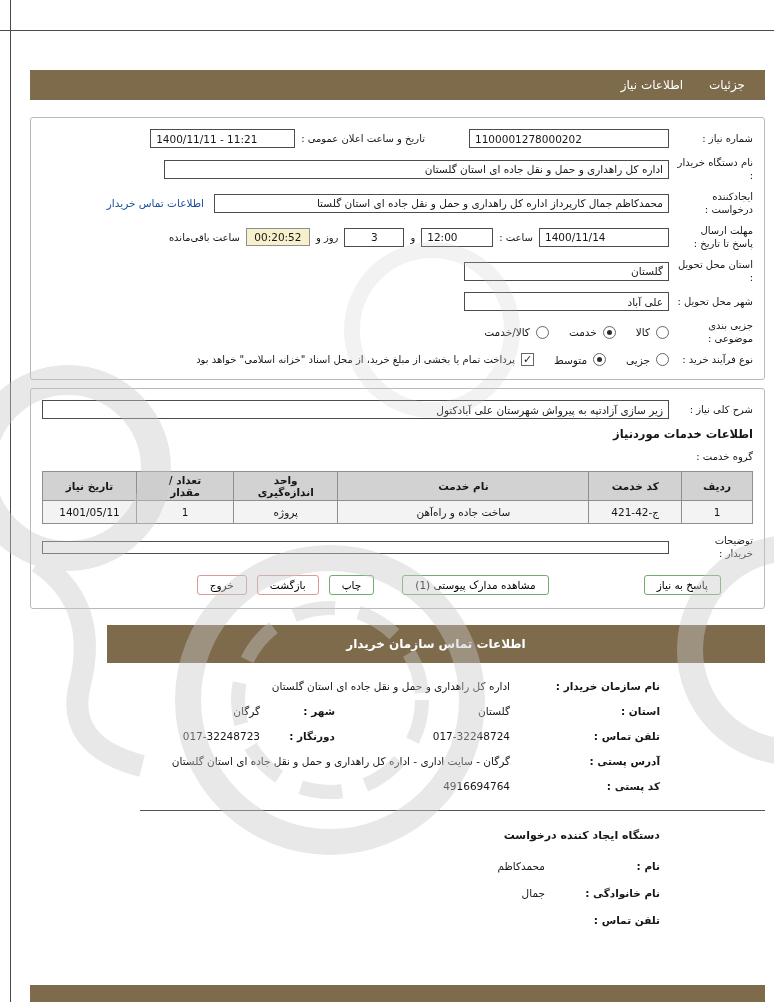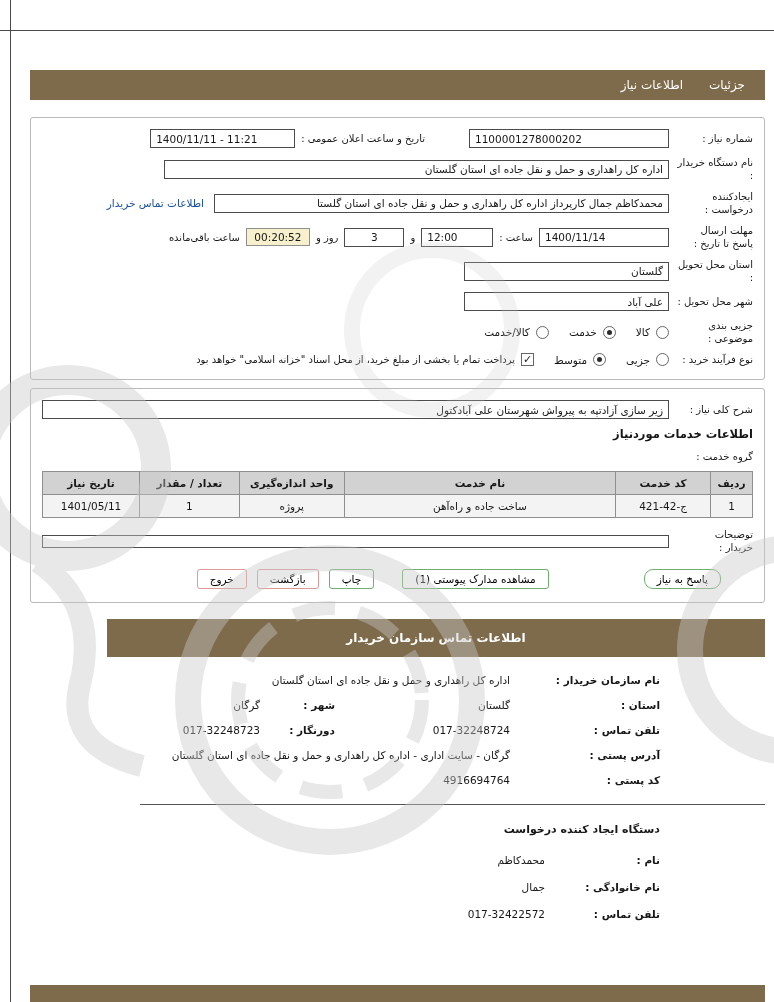--- a/index.html
+++ b/index.html
@@ -48,32 +48,32 @@
            position: relative; cursor: pointer; }
   .check.on::after { content: "✓"; position: absolute; inset: -1px 0 0 0; font-size: 11px;
                      line-height: 13px; text-align: center; color: #222; }
   .opt { font-size: 10.5px; margin-left: 14px; white-space: nowrap; }
   .note { font-size: 10px; white-space: nowrap; }
 
   .sec-title { font-weight: bold; font-size: 11.5px; margin: 2px 0 9px; }
 
   table.svc { width: 100%; border-collapse: collapse; margin: 4px 0 2px; }
   .svc th { background: var(--table-header-bg,#d2d2d2); border: 1px solid #8f8f8f;
-            font-size: 10.5px; font-weight: bold; height: 23px; padding: 2px 0; }
+            font-size: 10.5px; font-weight: bold; height: 23px; padding: 2px 21px; }
   .svc td { background: #f3f3f3; border: 1px solid #8f8f8f; text-align: center;
             height: 23px; font-size: 10.5px; padding: 2px 3px; }
 
   .notesrow { margin-top: 10px; }
   .btnrow { display: flex; align-items: center; gap: 10px; margin-top: 15px; padding-right: 32px; }
   .btn { height: 20px; background: #fff; border-radius: 3px; padding: 0 12px; font-size: 10.5px;
          display: inline-flex; align-items: center; cursor: pointer; white-space: nowrap;
          font-family: "DejaVu Sans", sans-serif; }
   .btn.green { border: 1px solid var(--button-green,#6fae6f); }
   .btn.red   { border: 1px solid var(--button-red,#dc9a9a); }
-  .gap-after { margin-left: 85px; border-radius: 9px; }
+  .gap-after { margin-left: 85px; }
   .gap18 { margin-left: 18px; }
 
   .cbar { margin-top: 16px; margin-left: 77px; height: 38px; background: var(--bar-color,#7e6b4c);
           color: #fff; font-weight: bold; font-size: 12px; display: flex; align-items: center;
           justify-content: center; }
   .csection { padding: 17px 105px 0 0; }
   .crow { display: grid; grid-template-columns: 150px 175px 75px 1fr; align-items: start;
           margin-bottom: 13px; font-size: 10.5px; }
   .clbl { font-weight: bold; white-space: nowrap; }
   .cval { padding-left: 8px; }
@@ -263,21 +263,20 @@
     <div class="krow">
       <div class="clbl">نام :</div>
       <div class="cval">محمدکاظم</div>
     </div>
     <div class="krow">
       <div class="clbl">نام خانوادگی :</div>
       <div class="cval">جمال</div>
     </div>
     <div class="krow">
       <div class="clbl">تلفن تماس :</div>
-      <div class="cval">017-32422572</div>
     </div>
   </div>
 
 </div>
 
 <div class="footer-bar"></div>
 
 <svg class="watermark" width="774" height="1002" viewBox="0 0 774 1002">
   <g fill="none" stroke="#c8c8c8" opacity="0.42">
     <circle cx="68" cy="468" r="88" stroke-width="30"></circle>

